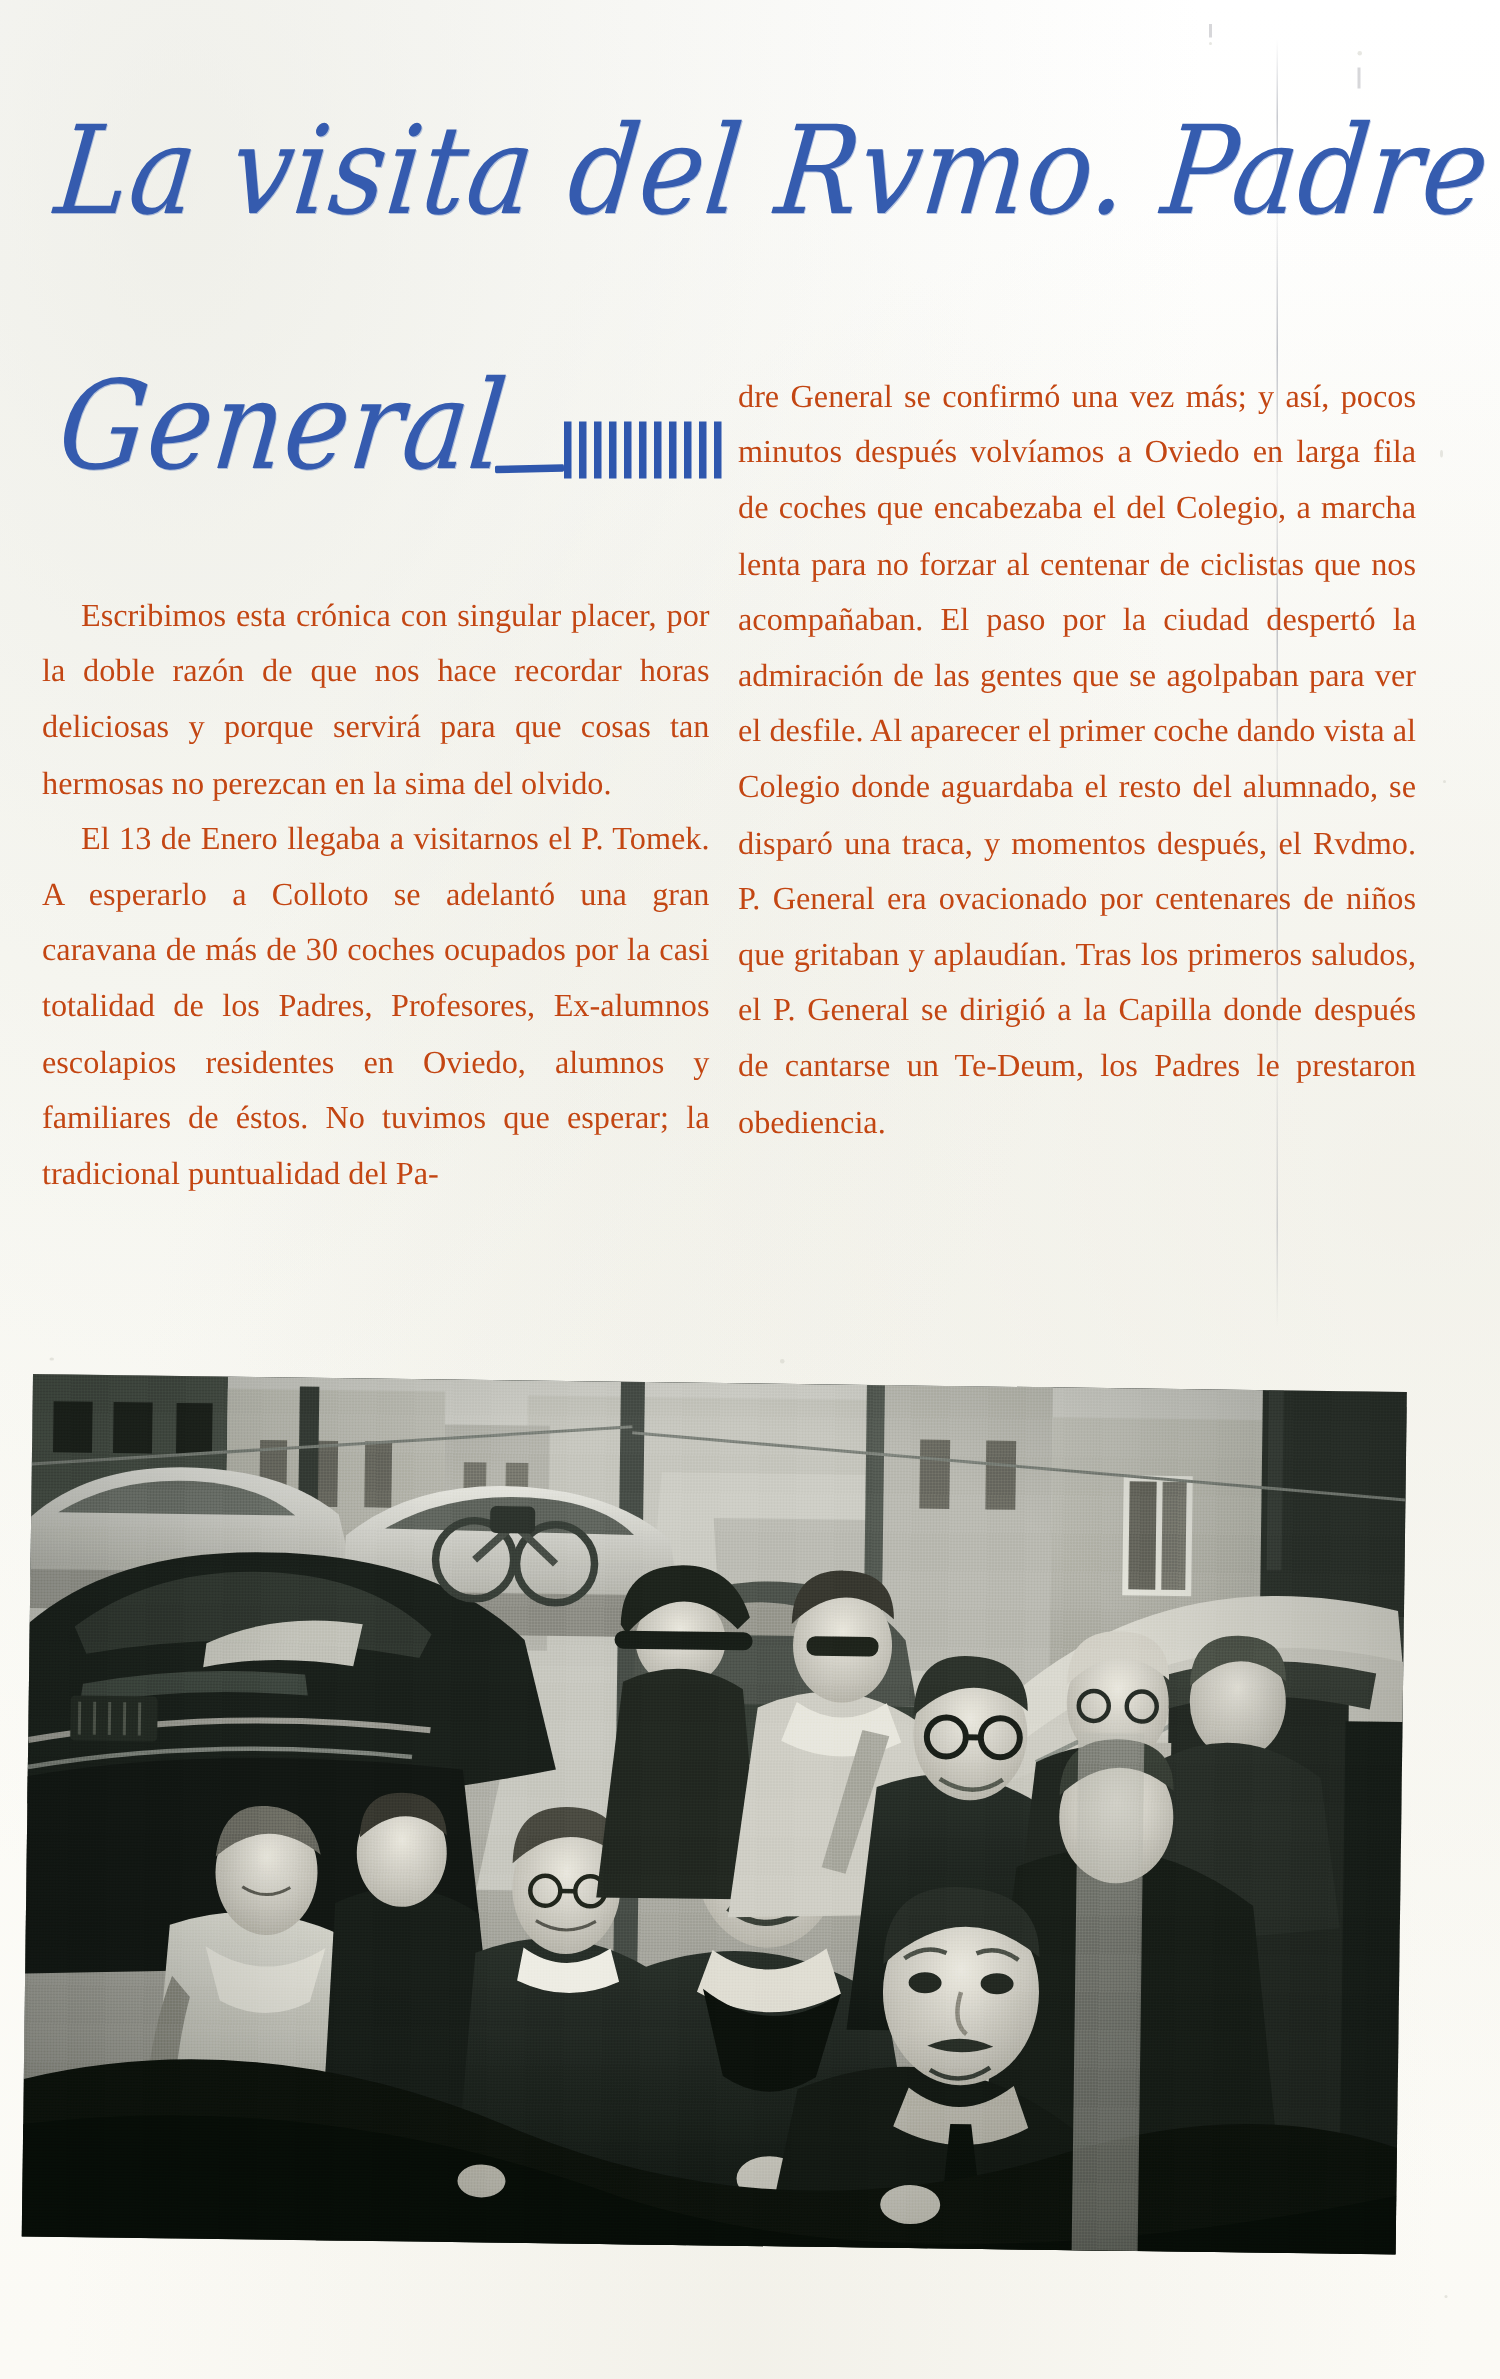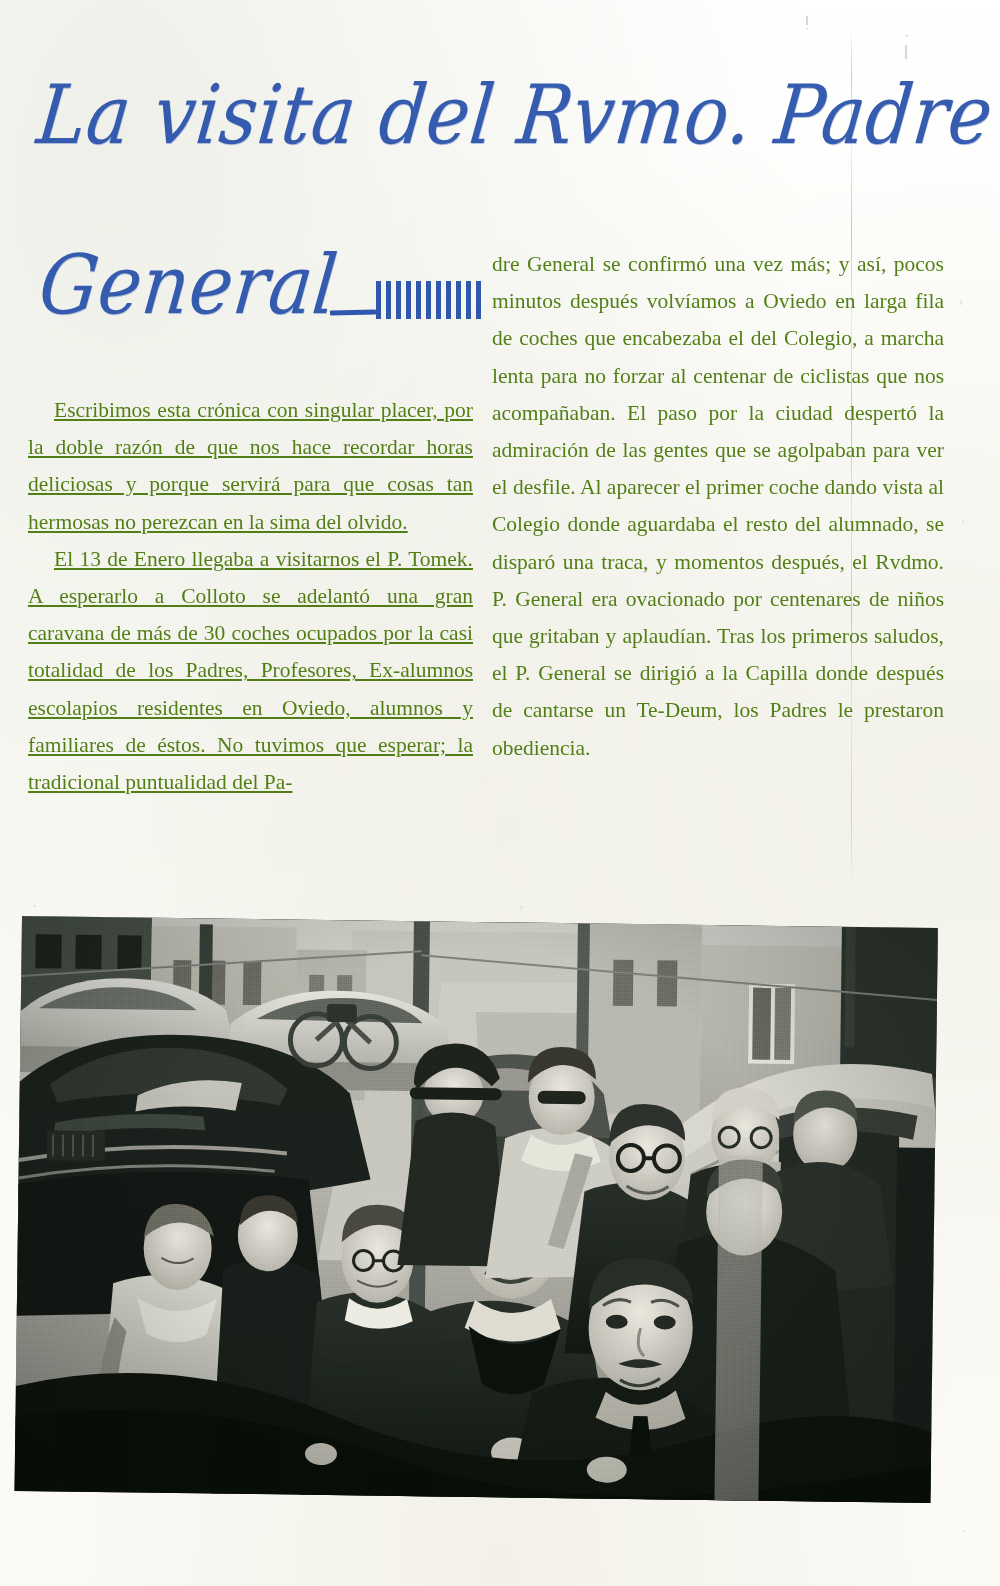--- a/index.html
+++ b/index.html
@@ -119,32 +119,31 @@
   .bar-ornament i {
     display: block;
     width: 5px;
     height: 38px;
     background: #2f57ad;
   }
 
   
   .col {
     position: absolute;
-    color: #4d7c0f;
+    color: #c2410c;
     font-size: 21.5px;
     line-height: 37.2px;
     text-align: justify;
     text-justify: inter-word;
     -webkit-font-smoothing: antialiased;
   }
   .col-left {
     left: 28px;
     top: 392px;
     width: 445px;
-    text-decoration: underline;
   }
   .col-right {
     left: 492px;
     top: 246px;
     width: 452px;
   }
   .col p {
     margin: 0;
   }
   .col p.indent {

